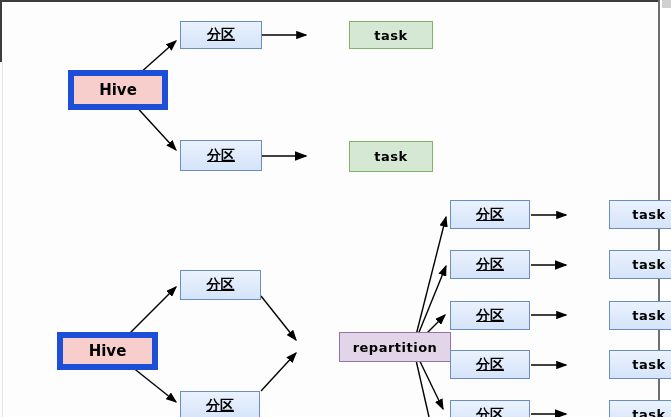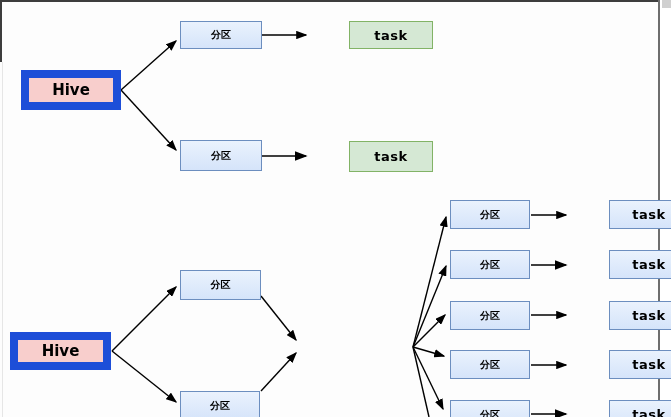--- a/index.html
+++ b/index.html
@@ -6,26 +6,26 @@
   #root{
     position:relative;width:671px;height:417px;overflow:hidden;
     background:#fdfdfd;
     font-family:"DejaVu Sans","Liberation Sans",sans-serif;
   }
   .node{
     position:absolute;box-sizing:border-box;
     display:flex;align-items:center;justify-content:center;
     font-weight:bold;color:#000;text-align:center;
   }
-  .pink{background:#f8cecc;border:8px solid #1d4ed8;}
+  .pink{background:#f8cecc;border:6px solid #1d4ed8;margin-left:47px;}
   .blue{background:linear-gradient(180deg,#eaf2fd 0%,#d5e4fa 100%);border:1.5px solid #6c8ebf;}
   .green{background:#d5e8d4;border:1.5px solid #82b366;}
   .purple{background:#e1d5e7;border:1.5px solid #9673a6;}
   .f15{font-size:15px;}
-  .f14{font-size:10px;}
+  .f14{font-size:14px;text-decoration:underline;}
   .f13{font-size:13px;letter-spacing:0.5px;margin-left:39px;}
   #arrows{position:absolute;left:0;top:0;width:671px;height:417px;pointer-events:none;}
   .frame{position:absolute;}
 </style>
 </head>
 <body>
 
 <div id="root">
 
   <div class="frame" style="left:0;top:0;width:660px;height:2px;background:#3d3d3d;"></div>
@@ -69,20 +69,21 @@
 
   <div class="node pink f15" style="left:21px;top:70px;width:100px;height:40px;">Hive</div>
   <div class="node blue f14" style="left:180px;top:21px;width:82px;height:28px;">分区</div>
   <div class="node green f13" style="left:310px;top:21px;width:84px;height:28px;">task</div>
   <div class="node blue f14" style="left:180px;top:140px;width:82px;height:31px;">分区</div>
   <div class="node green f13" style="left:310px;top:141px;width:84px;height:31px;">task</div>
 
   <div class="node pink f15" style="left:10px;top:332px;width:101px;height:38px;">Hive</div>
   <div class="node blue f14" style="left:180px;top:270px;width:81px;height:30px;">分区</div>
   <div class="node blue f14" style="left:180px;top:391px;width:80px;height:30px;">分区</div>
+  <div class="node purple f13" style="left:300px;top:332px;width:112px;height:30px;">repartition</div>
 
   <div class="node blue f14" style="left:450px;top:200px;width:80px;height:29px;">分区</div>
   <div class="node blue f13" style="left:570px;top:200px;width:80px;height:29px;">task</div>
 
   <div class="node blue f14" style="left:450px;top:250px;width:80px;height:29px;">分区</div>
   <div class="node blue f13" style="left:570px;top:250px;width:80px;height:29px;">task</div>
 
   <div class="node blue f14" style="left:450px;top:301px;width:80px;height:29px;">分区</div>
   <div class="node blue f13" style="left:570px;top:301px;width:80px;height:29px;">task</div>
 

